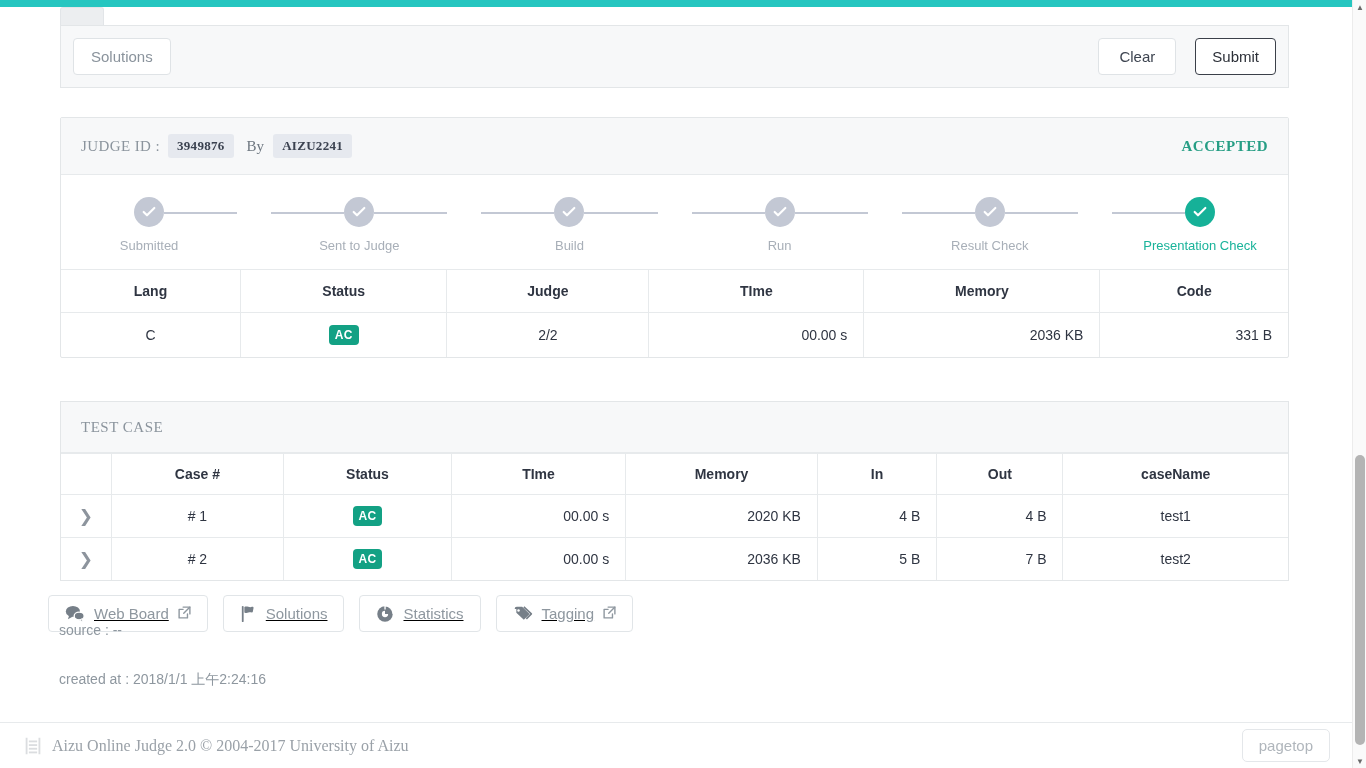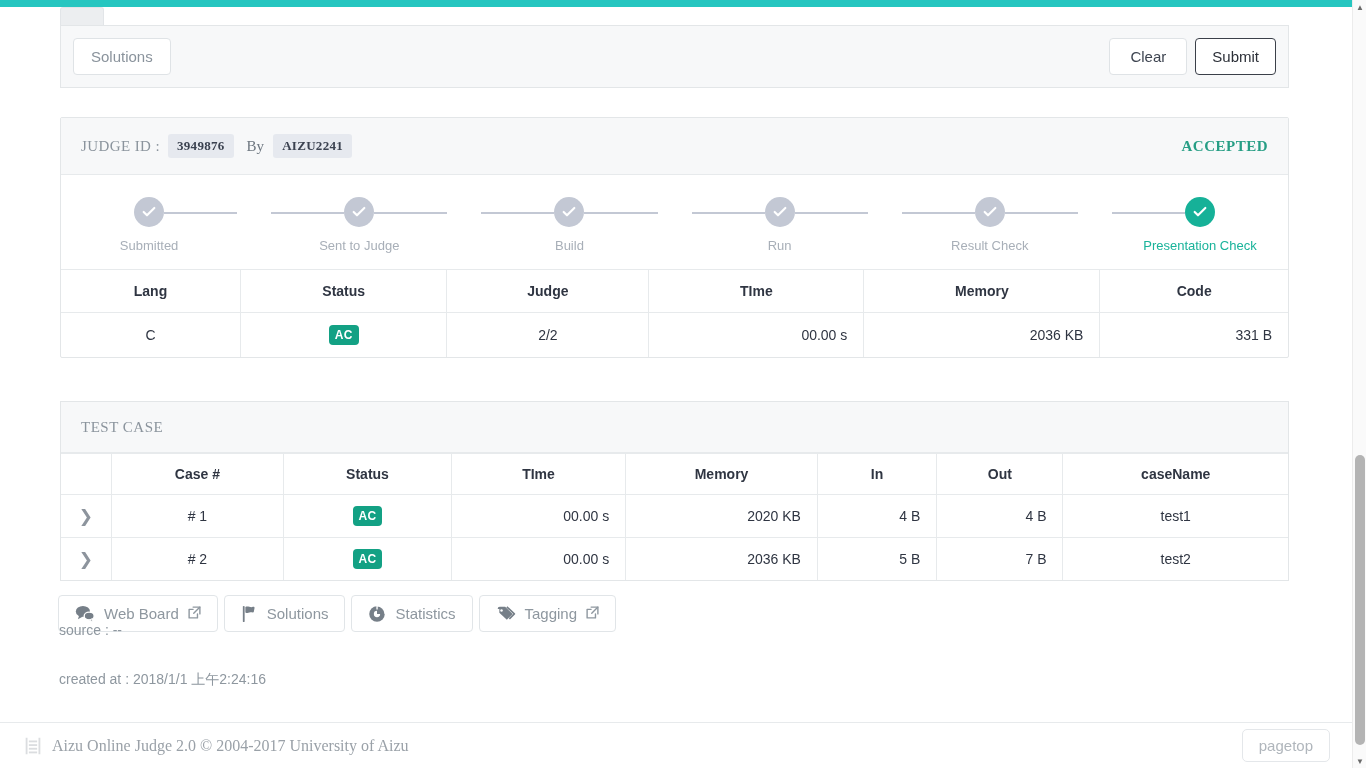--- a/index.html
+++ b/index.html
@@ -116,21 +116,21 @@
     background:#f7f8f9; border-bottom:1px solid #e7eaec; height:51px;
     display:flex; align-items:center; padding:0 20px;
     font-family:"Liberation Serif", serif; font-size:15px; color:#8b949d; letter-spacing:.5px;
   }
   .tc th { padding:12px 16px; font-weight:bold; text-align:center; }
   .tc td { padding:11px 16px; height:41px; }
   .tc .c-exp { width:50px; text-align:center; color:#8d949d; }
   .chev { font-size:17px; color:#8d949d; line-height:1; display:inline-block; }
 
   
-  .linkrow { position:absolute; top:595px; left:58px; display:flex; gap:6px; }
+  .linkrow { position:absolute; top:595px; left:48px; display:flex; gap:15px;text-decoration:underline; }
   .lbtn {
     background:#fff; border:1px solid #e1e5e8; border-radius:4px;
     height:37px; display:flex; align-items:center; gap:9px;
     padding:0 16px; color:#8e979f; font-size:15px; cursor:pointer;
   }
   .lbtn .ico { display:flex; align-items:center; color:#767f88; }
   .lbtn .ico svg { display:block; }
   .ext { color:#8e979f; }
 
   
@@ -161,21 +161,21 @@
 </head>
 <body>
 
 <div class="page">
 
   <div class="topbar"></div>
   <div class="tab-stub"></div>
 
   <div class="submit-panel">
     <button class="btn btn-solutions">Solutions</button>
-    <div style="display:flex; gap:8px;">
+    <div style="display:flex; gap:19px;">
       <button class="btn btn-clear">Clear</button>
       <button class="btn btn-submit">Submit</button>
     </div>
   </div>
 
   <div class="judge-card">
     <div class="judge-head">
       <span class="judge-label">JUDGE ID :</span>
       <span class="chip">3949876</span>
       <span class="by-word">By</span>

